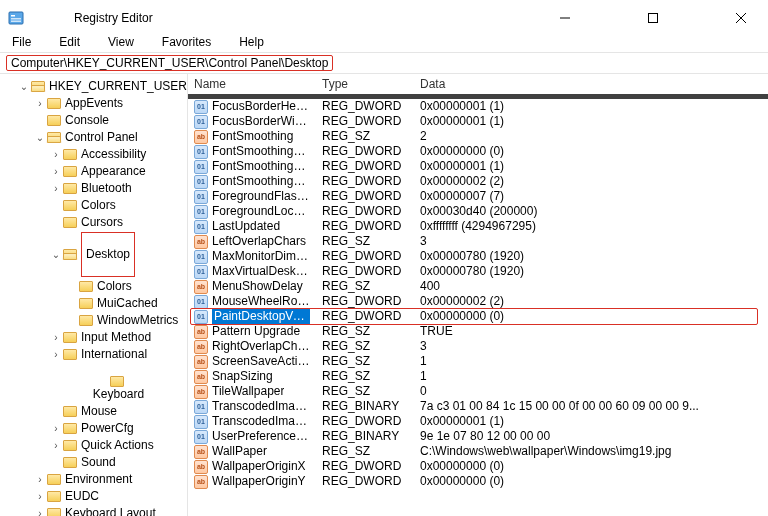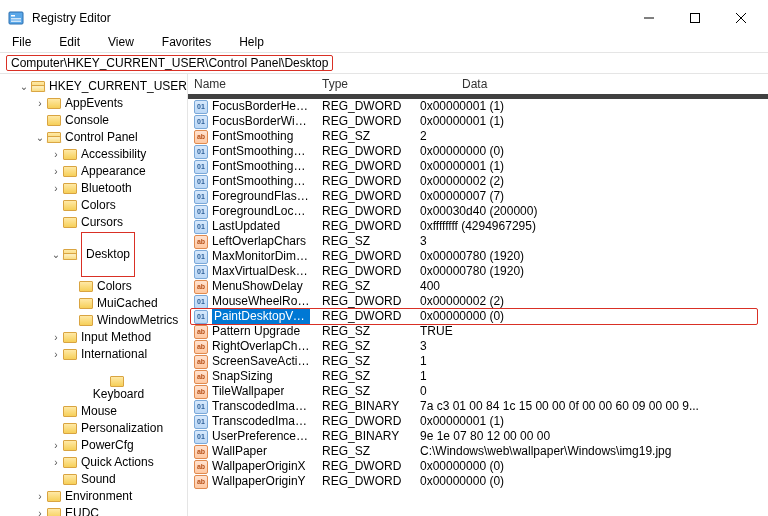--- a/index.html
+++ b/index.html
@@ -12,20 +12,21 @@
     overflow: hidden;
     color: #000;
     border-radius: 8px 8px 0 0;
   }
   .titlebar {
     height: 32px;
     display: flex;
     align-items: center;
     padding: 3px 4px 0 8px;
     background: #fff;
+    gap: 42px;
   }
   .titlebar-icon {
     width: 16px; height: 16px;
     margin-right: 8px;
     display: inline-flex;
   }
   .titlebar-title { flex: 0 0 auto; font-size: 12px; }
   .titlebar-spacer { flex: 1; }
   .win-btn {
     width: 46px; height: 32px;
@@ -107,21 +108,21 @@
   .list-header {
     display: flex;
     position: sticky; top: 0;
     background: #fff;
     border-bottom: 5px solid #404040;
     font-size: 12px;
     color: #333;
   }
   .col-name { width: 128px; padding: 3px 6px; }
   .col-type { width: 98px; padding: 3px 6px; }
-  .col-data { flex: 1; padding: 3px 6px; margin-left: 42px; }
+  .col-data { flex: 1; padding: 3px 6px; }
   .list-row {
     display: flex;
     align-items: center;
     font-size: 12px;
     line-height: 15px;
     padding: 0 0;
     white-space: nowrap;
   }
   .cell-name { width: 128px; padding: 0 6px; display:flex; align-items:center; gap:4px; overflow:hidden; text-overflow:ellipsis;}
   .cell-name span.txt { overflow:hidden; text-overflow:ellipsis; }
@@ -292,25 +293,20 @@
         <span class="twisty"></span>
         <span class="folder-icon"></span>
         <span class="tree-label">Keyboard</span>
       </div>
       <div class="tree-row" style="padding-left: 48px;">
         <span class="twisty"></span>
         <span class="folder-icon"></span>
         <span class="tree-label">Mouse</span>
       </div>
       <div class="tree-row" style="padding-left: 48px;">
-        <span class="twisty"></span>
-        <span class="folder-icon"></span>
-        <span class="tree-label">Personalization</span>
-      </div>
-      <div class="tree-row" style="padding-left: 48px;">
         <span class="twisty">›</span>
         <span class="folder-icon"></span>
         <span class="tree-label">PowerCfg</span>
       </div>
       <div class="tree-row" style="padding-left: 48px;">
         <span class="twisty">›</span>
         <span class="folder-icon"></span>
         <span class="tree-label">Quick Actions</span>
       </div>
       <div class="tree-row" style="padding-left: 48px;">

